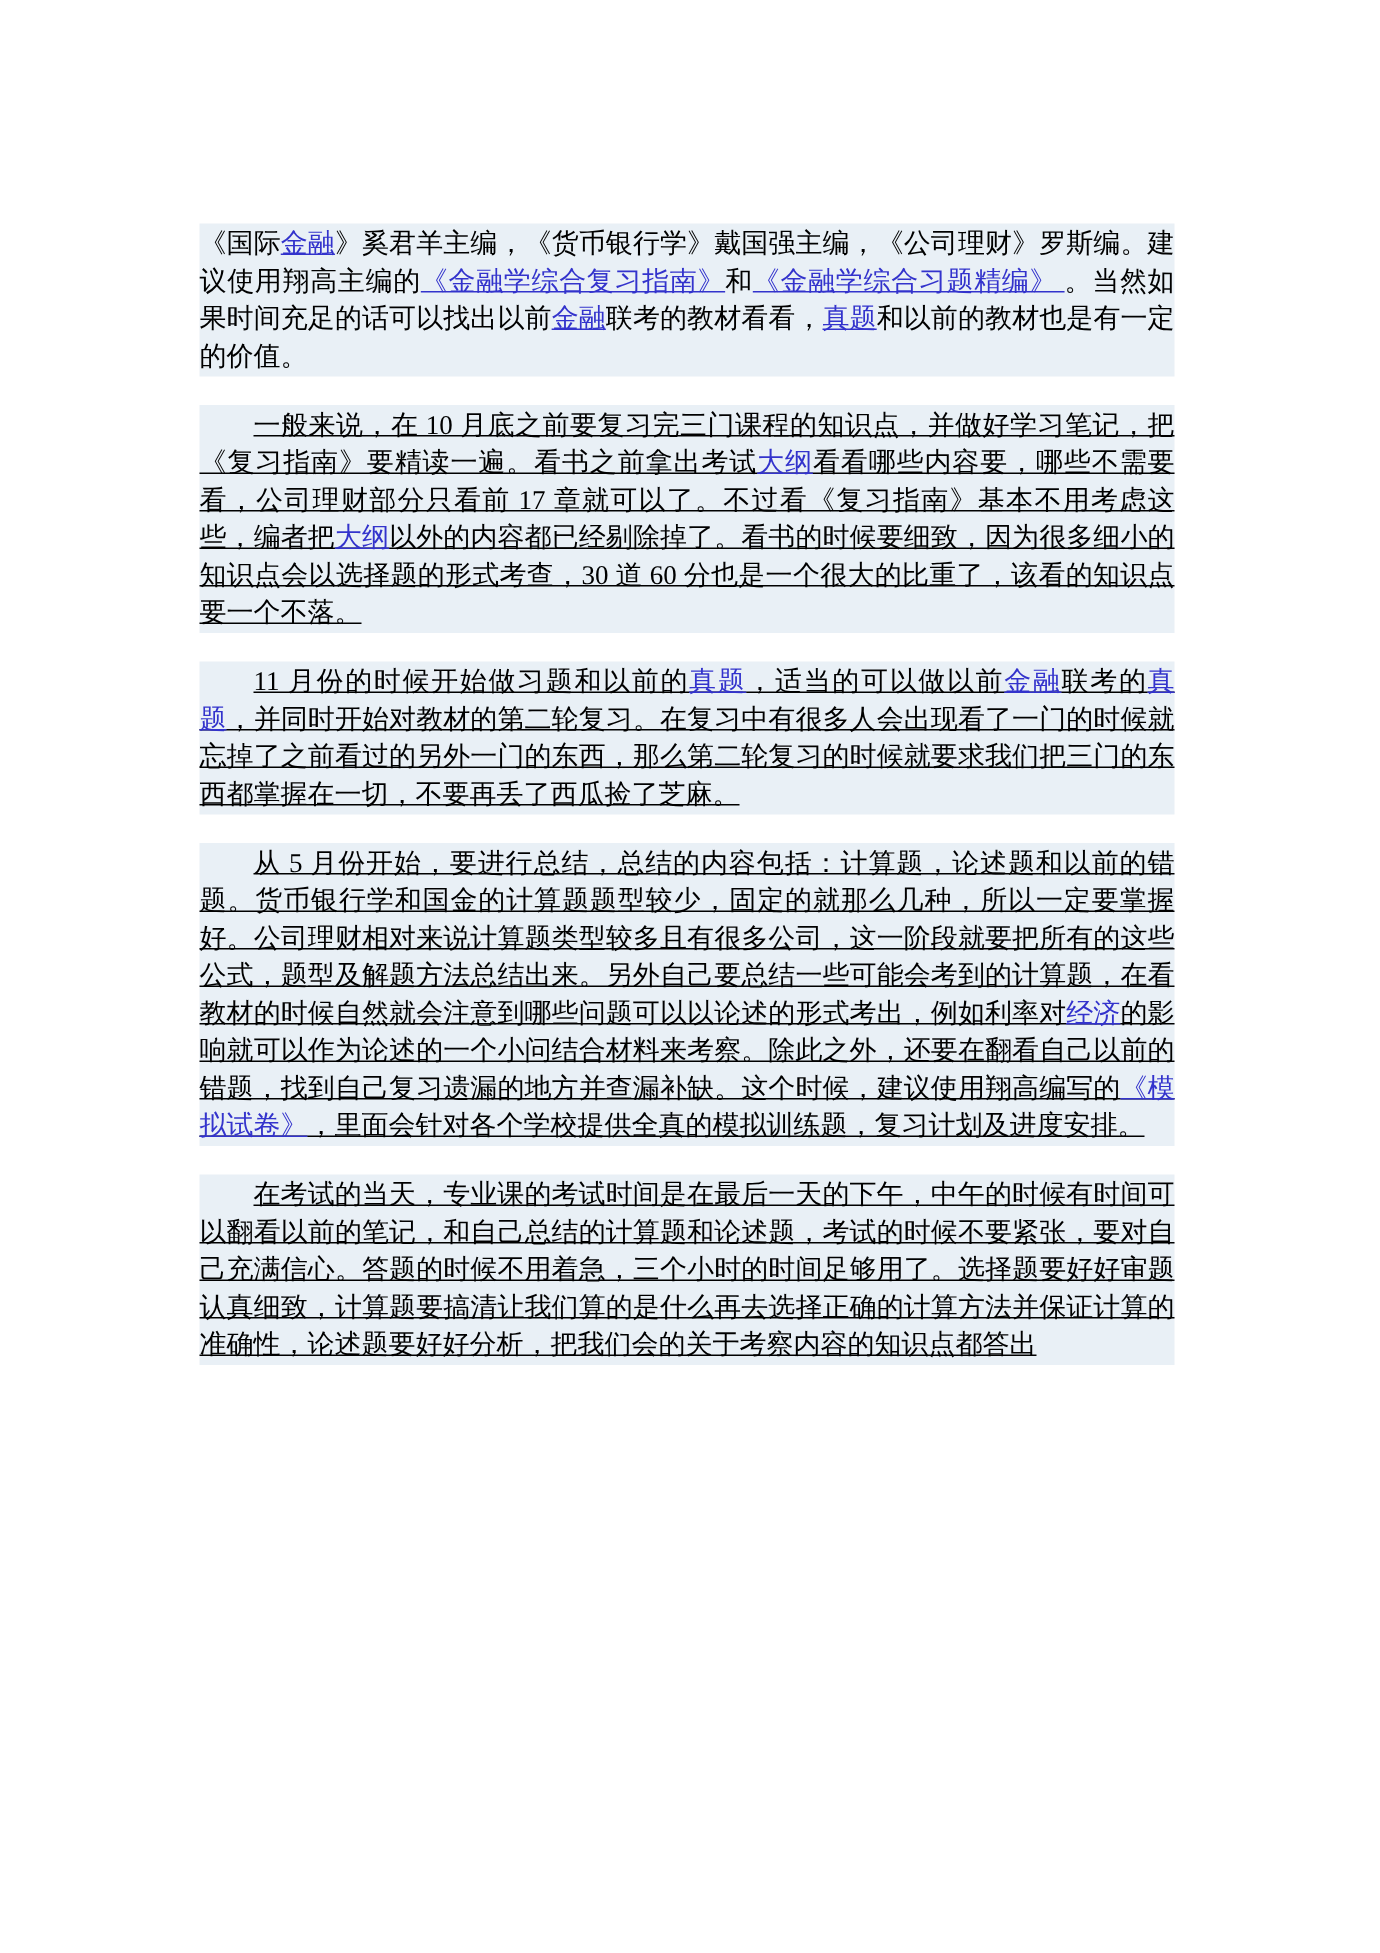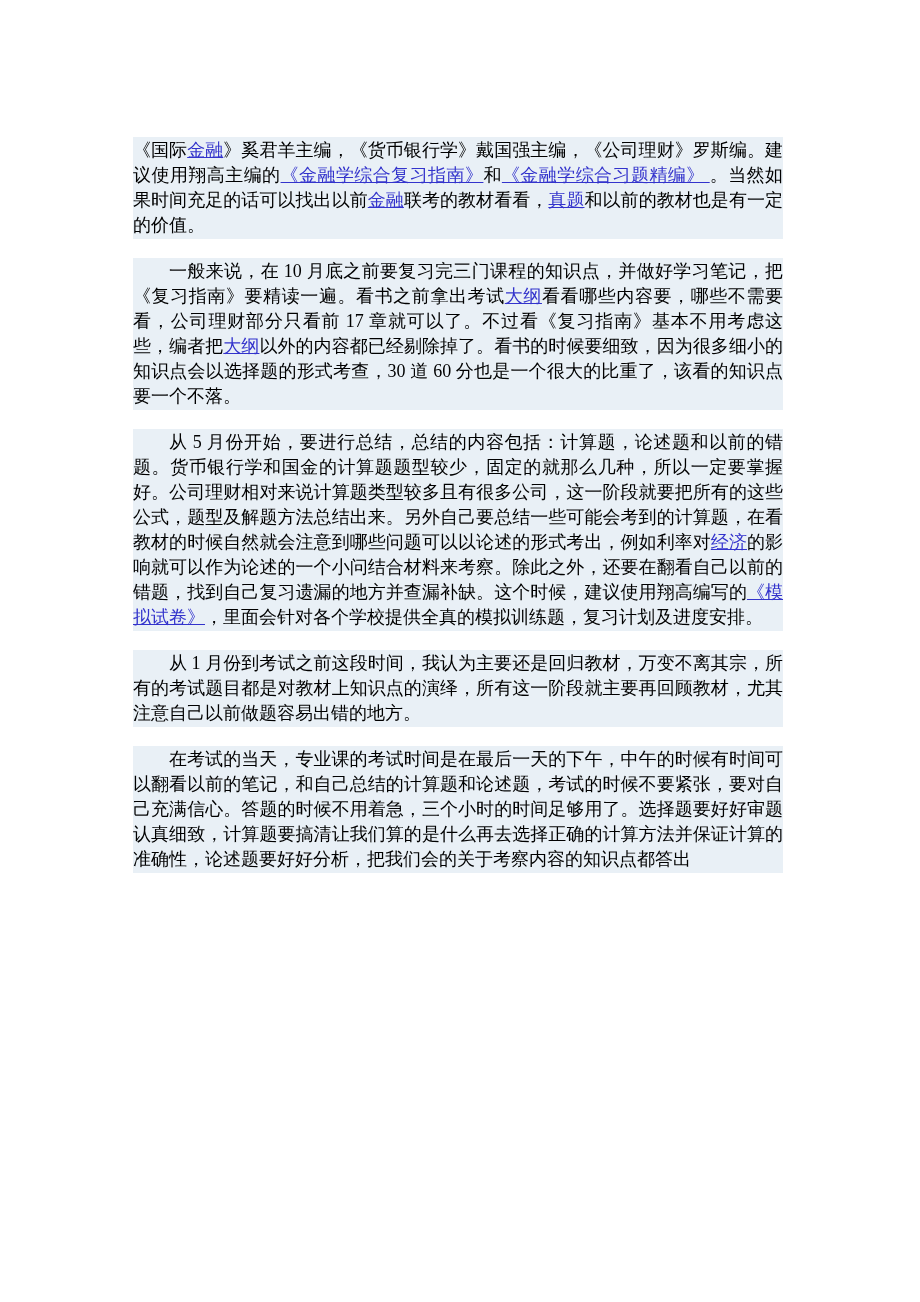--- a/index.html
+++ b/index.html
@@ -15,49 +15,50 @@
   }
   .page {
     position: relative;
     width: 920px;
     height: 1302px;
     background: var(--page-bg, #ffffff);
   }
   .doc-body {
     position: absolute;
     left: 133px;
-    top: 137px;
+    top: 149px;
     width: 650px;
   }
   .para {
     margin: 0 0 19px 0;
     padding: 1px 0;
     background: var(--para-bg, #e9f0f6);
     color: var(--text-color, #000000);
     font-size: 18px;
     line-height: 25px;
     text-align: justify;
     text-align-last: left;
   }
   .para.indent {
     text-indent: 2em;
+    text-decoration: underline;
   }
   .para strong {
     font-weight: bold;
   }
   .para a {
     color: var(--link-color, #3333cc);
     text-decoration: underline;
     cursor: pointer;
   }
 </style>
 </head>
 <body>
 
 <div class="page">
   <main class="doc-body">
       <p class="para"><span>《国际</span><a href="#">金融</a><span>》奚君羊主编，《货币银行学》戴国强主编，《公司理财》罗斯编。建议使用翔高主编的</span><a href="#">《金融学综合复习指南》</a><span>和</span><a href="#">《金融学综合习题精编》 </a><span>。当然如果时间充足的话可以找出以前</span><a href="#">金融</a><span>联考的教材看看，</span><a href="#">真题</a><span>和以前的教材也是有一定的价值。</span></p>
       <p class="para indent"><span>一般来说，在 10 月底之前要复习完三门课程的知识点，并做好学习笔记，把《复习指南》要精读一遍。看书之前拿出考试</span><a href="#">大纲</a><span>看看哪些内容要，哪些不需要看，公司理财部分只看前 17 章就可以了。不过看《复习指南》基本不用考虑这些，编者把</span><a href="#">大纲</a><span>以外的内容都已经剔除掉了。看书的时候要细致，因为很多细小的知识点会以选择题的形式考查，30 道 60 分也是一个很大的比重了，该看的知识点要一个不落。</span></p>
+      <p class="para indent"><span>11 月份的时候开始做习题和以前的</span><a href="#">真题</a><span>，适当的可以做以前</span><a href="#">金融</a><span>联考的</span><a href="#">真题</a><span>，并同时开始对教材的第二轮复习。在复习中有很多人会出现看了一门的时候就忘掉了之前看过的另外一门的东西，那么第二轮复习的时候就要求我们把三门的东西都掌握在一切，不要再丢了西瓜捡了芝麻。</span></p>
       <p class="para indent"><span>从 5 月份开始，要进行总结，总结的内容包括：计算题，论述题和以前的错题。货币银行学和国金的计算题题型较少，固定的就那么几种，所以一定要掌握好。公司理财相对来说计算题类型较多且有很多公司，这一阶段就要把所有的这些公式，题型及解题方法总结出来。另外自己要总结一些可能会考到的计算题，在看教材的时候自然就会注意到哪些问题可以以论述的形式考出，例如利率对</span><a href="#">经济</a><span>的影响就可以作为论述的一个小问结合材料来考察。除此之外，还要在翻看自己以前的错题，找到自己复习遗漏的地方并查漏补缺。这个时候，建议使用翔高编写的</span><a href="#">《模拟试卷》</a><span>，里面会针对各个学校提供全真的模拟训练题，复习计划及进度安排。</span></p>
-      <p class="para indent"><span>从 1 月份到考试之前这段时间，我认为主要还是回归教材，万变不离其宗，所有的考试题目都是对教材上知识点的演绎，所有这一阶段就主要再回顾教材，尤其注意自己以前做题容易出错的地方。</span></p>
       <p class="para indent"><span>在考试的当天，专业课的考试时间是在最后一天的下午，中午的时候有时间可以翻看以前的笔记，和自己总结的计算题和论述题，考试的时候不要紧张，要对自己充满信心。答题的时候不用着急，三个小时的时间足够用了。选择题要好好审题认真细致，计算题要搞清让我们算的是什么再去选择正确的计算方法并保证计算的准确性，论述题要好好分析，把我们会的关于考察内容的知识点都答出</span></p>
     </main>
 </div>
 
 </body></html>

